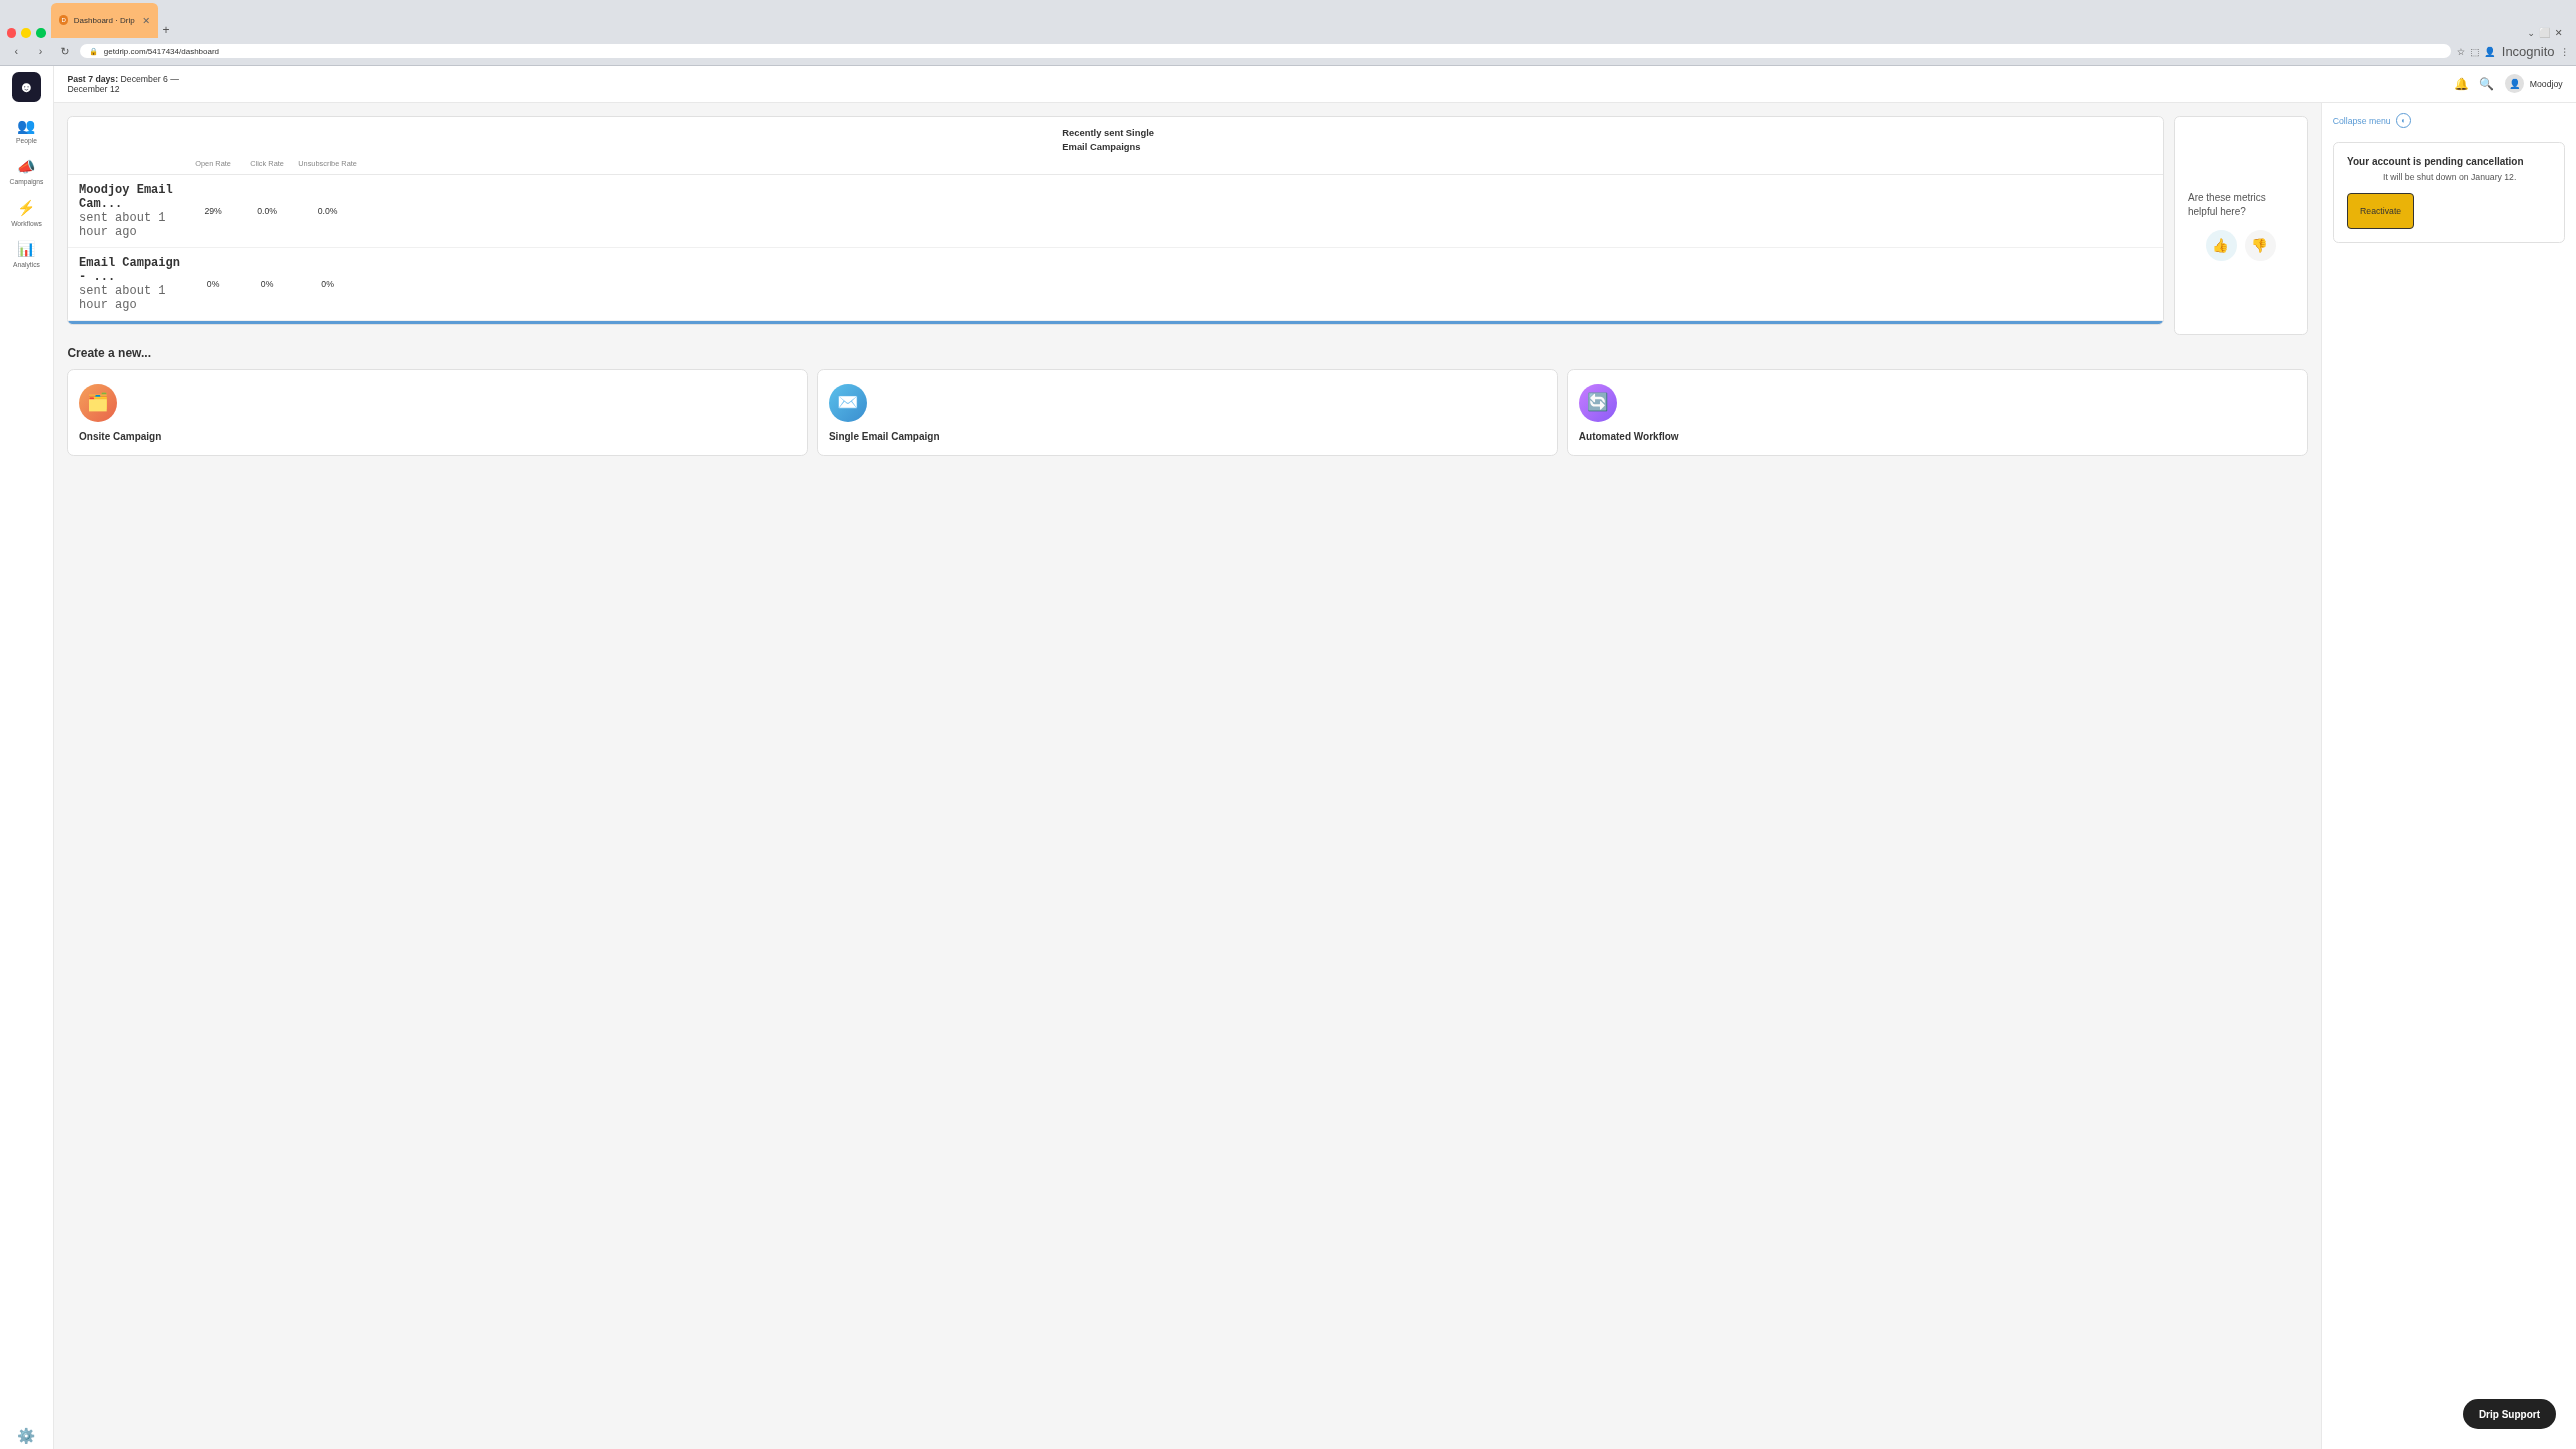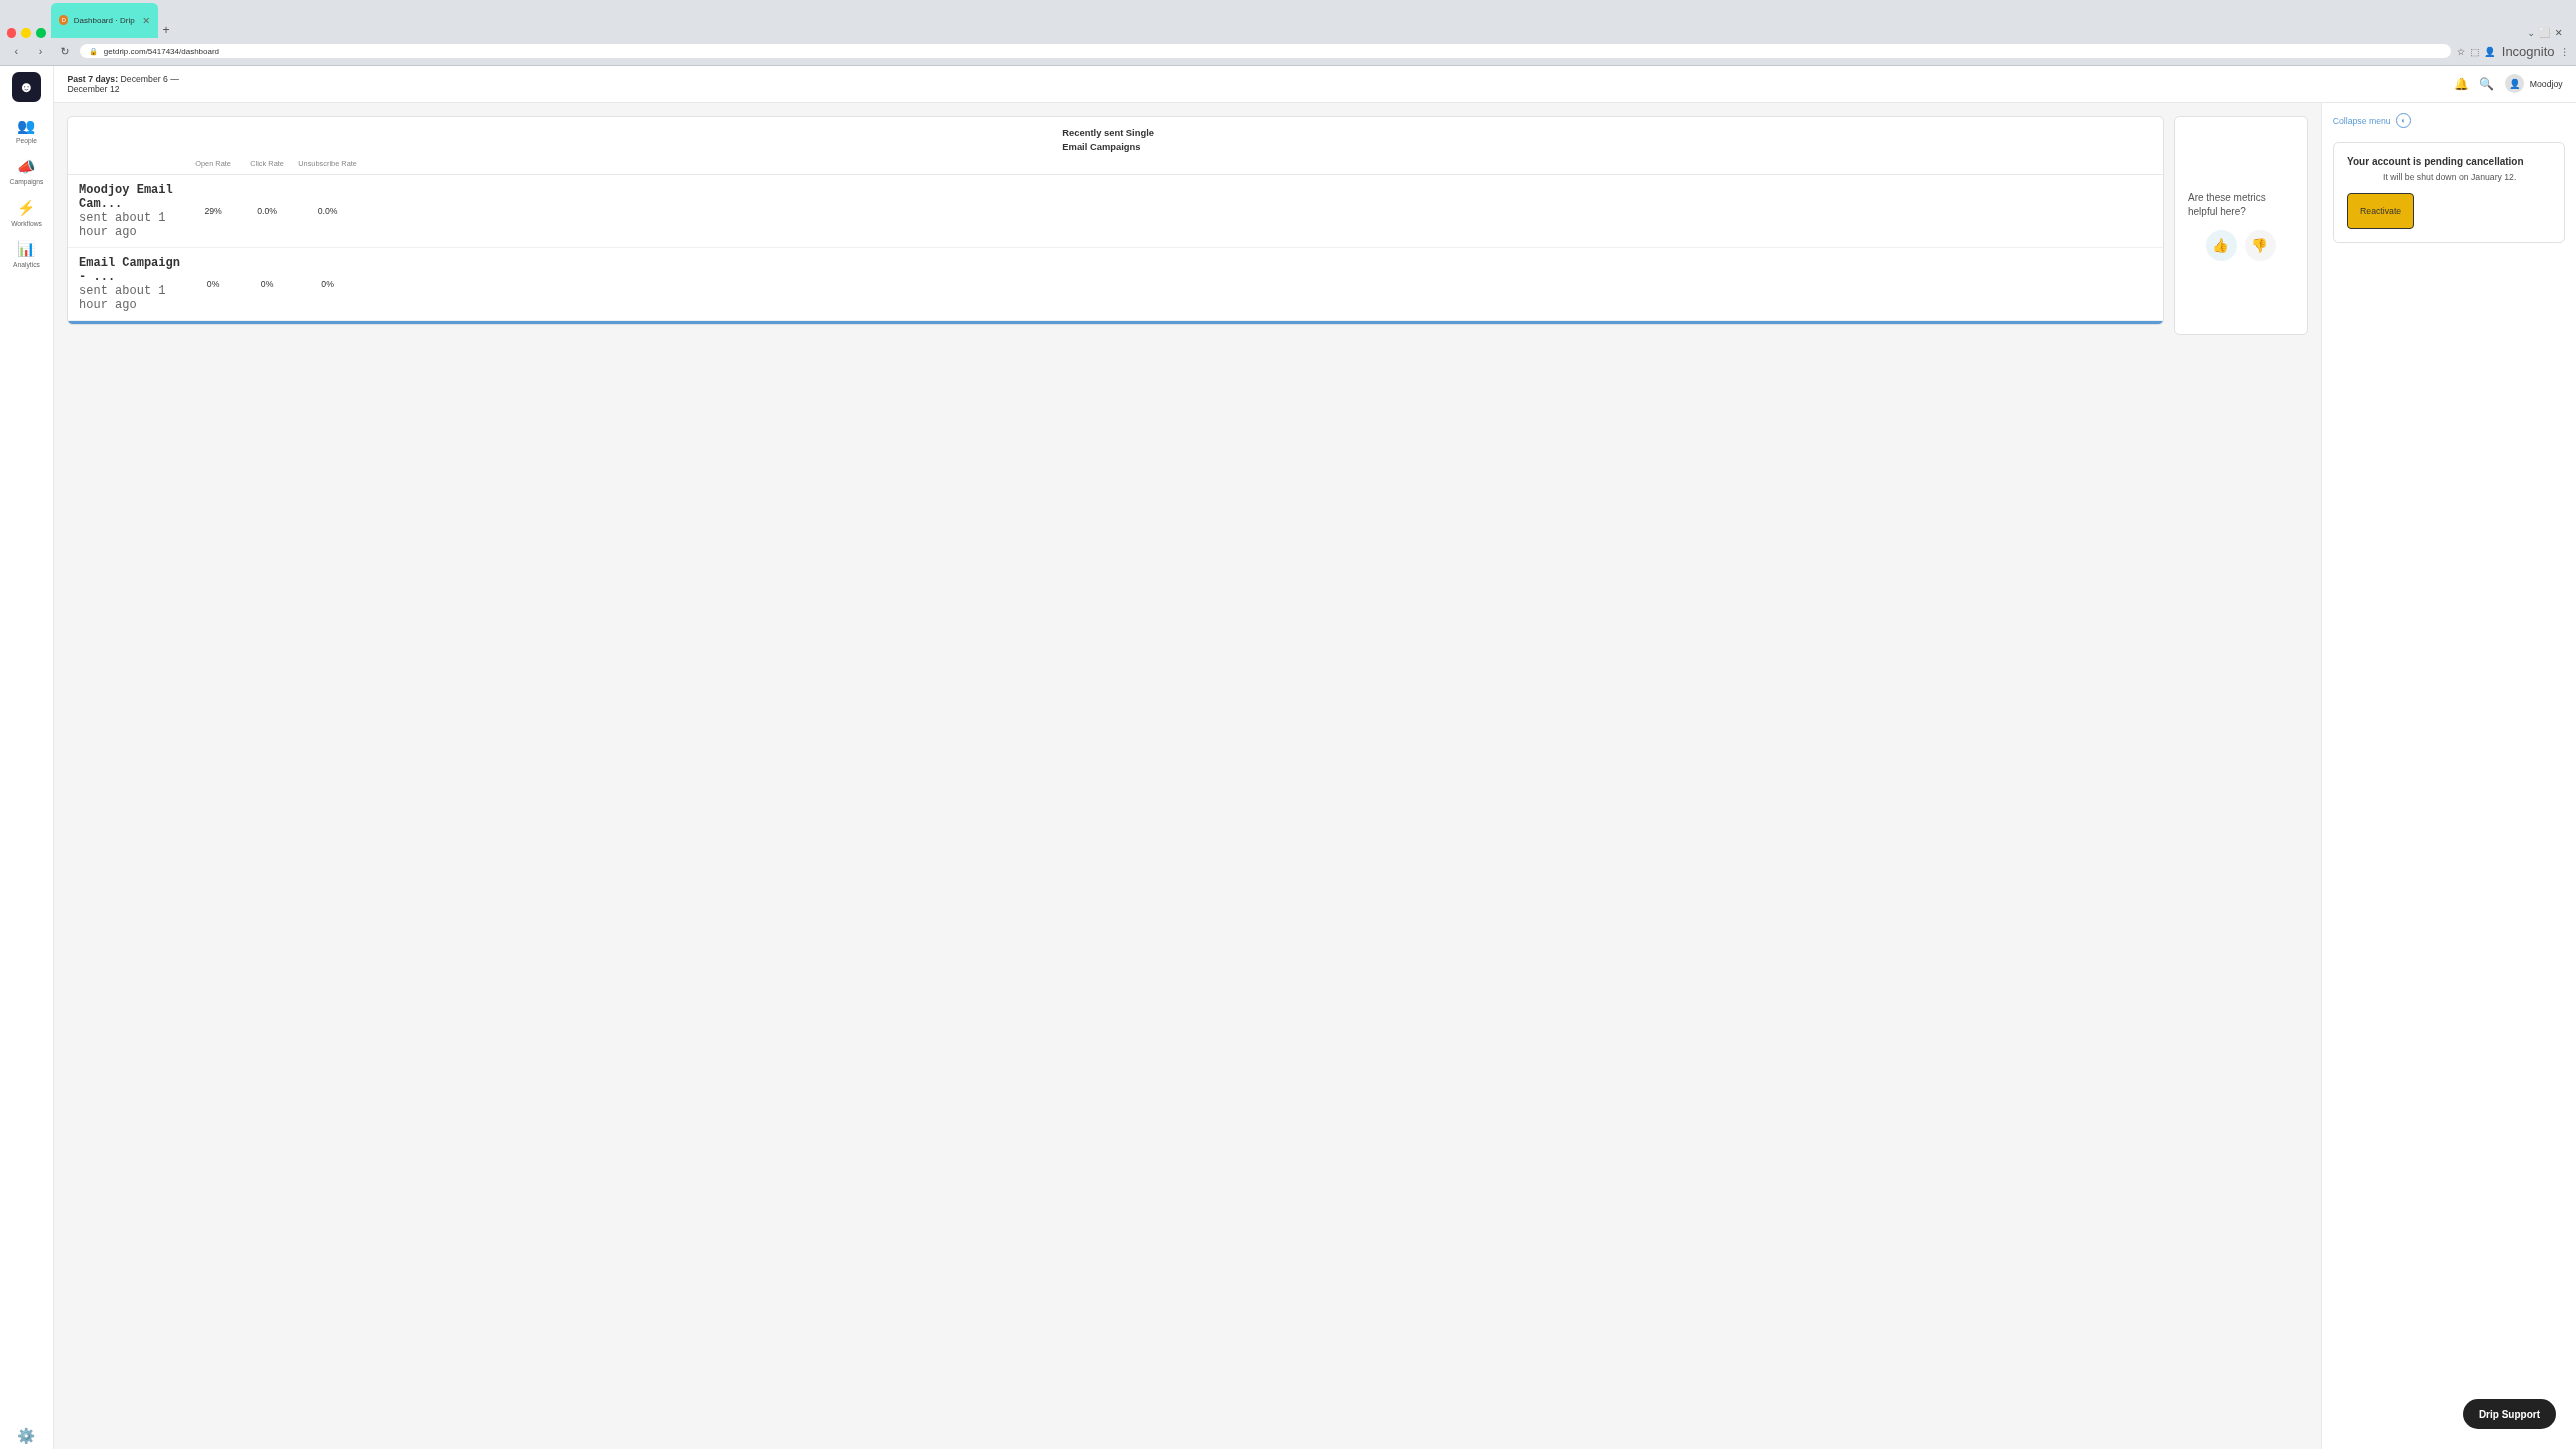--- a/index.html
+++ b/index.html
@@ -6,21 +6,21 @@
     body { font-family: -apple-system, BlinkMacSystemFont, 'Segoe UI', sans-serif; background: #f5f5f5; overflow: hidden; }
 
     
     .browser-chrome {
       background: #dee1e6;
       border-bottom: 0.7px solid #c0c4cb;
     }
     .tab {
       display: flex;
       align-items: center;
-      background: #5eead4;
+      background: #fdba74;
       border-radius: 5.4px 5.4px 0 0;
       padding: 12px 8px;
       gap: 5.4px;
       font-size: 8px;
       color: #333;
       min-width: 107px;
     }
     .tab-favicon {
       width: 9.4px;
       height: 9.4px;
@@ -585,20 +585,40 @@
 
           <div class="metrics-widget">
             <div class="metrics-question">Are these metrics helpful here?</div>
             <div class="feedback-btns">
               <button class="feedback-btn thumbs-up">👍</button>
               <button class="feedback-btn thumbs-down">👎</button>
             </div>
           </div>
         </div>
 
+        <div class="create-section">
+          <div class="create-title">Create a new...</div>
+          <div class="create-cards">
+
+            <div class="create-card">
+              <div class="create-card-icon icon-onsite">🗂️</div>
+              <div class="create-card-title">Onsite Campaign</div>
+            </div>
+
+            <div class="create-card">
+              <div class="create-card-icon icon-email">✉️</div>
+              <div class="create-card-title">Single Email Campaign</div>
+            </div>
+
+            <div class="create-card">
+              <div class="create-card-icon icon-workflow">🔄</div>
+              <div class="create-card-title">Automated Workflow</div>
+            </div>
+          </div>
+        </div>
 
       </div>
 
       <div class="right-panel">
         <div class="collapse-menu-btn">
           <span>Collapse menu</span>
           <div class="collapse-icon">◐</div>
         </div>
         <div class="cancellation-card">
           <h3>Your account is pending cancellation</h3>

